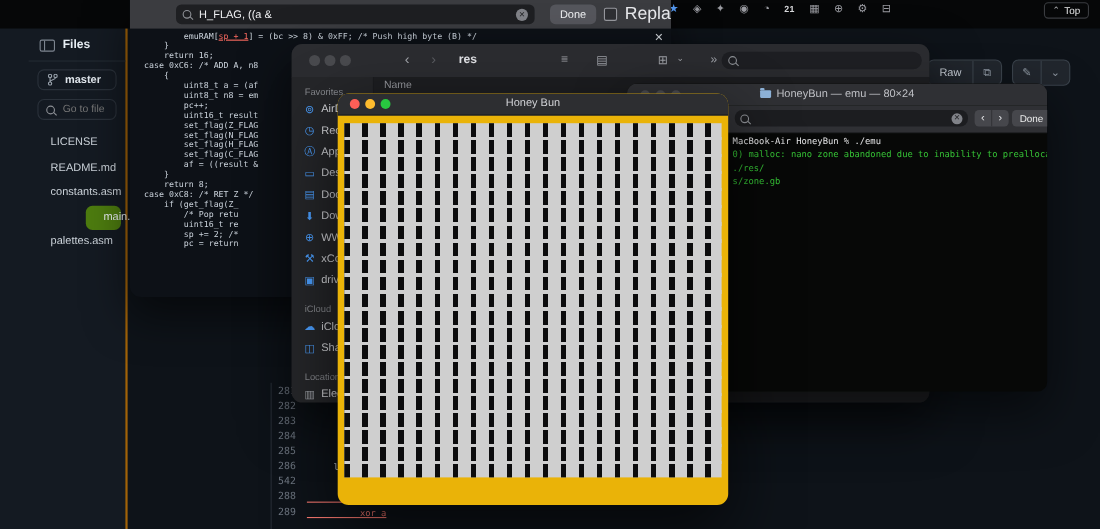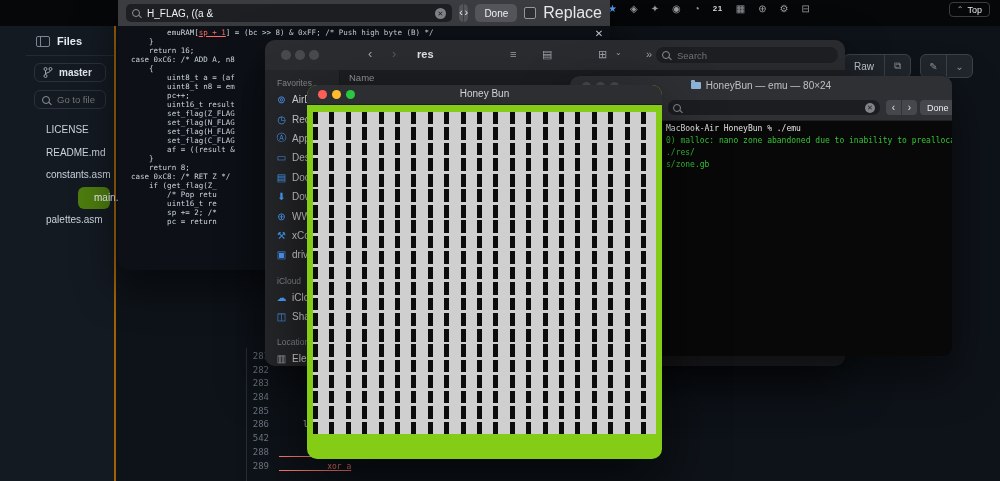--- a/index.html
+++ b/index.html
@@ -53,21 +53,21 @@
   
   .mag{width:6px;height:6px;border:1.2px solid #8e9196;border-radius:50%;position:relative;flex:0 0 auto;}
   .mag::after{content:"";position:absolute;width:4px;height:1.2px;background:#8e9196;
               transform:rotate(45deg);right:-3px;bottom:-1.5px;}
 
   
   .cwin{position:absolute;left:118px;top:0;width:492px;height:270px;background:#0d1117;
         border-radius:0 0 10px 10px;box-shadow:0 16px 40px rgba(0,0,0,.55);z-index:2;overflow:hidden;}
   .cbar{height:26px;background:#3b3c40;display:flex;align-items:center;padding:0 8px;gap:7px;box-sizing:border-box;}
   .find-field{flex:0 0 326px;height:18px;background:#1e1f22;border-radius:5px;display:flex;align-items:center;
-              padding:0 6px;gap:5px;box-sizing:border-box;}
+              padding:0 6px;gap:5px;box-sizing:border-box;margin-left:34px;}
   .find-field input{flex:1;background:none;border:none;outline:none;color:#f0f1f3;font-size:10px;
                     font-family:"Liberation Sans",sans-serif;}
   .circle-x{width:11px;height:11px;border-radius:50%;background:#808288;color:#1e1f22;font-size:7px;
             line-height:11px;text-align:center;flex:0 0 auto;}
   .seg{display:flex;height:18px;background:#54555b;border-radius:5px;overflow:hidden;}
   .seg span{width:17px;text-align:center;line-height:17px;color:#e8e9ec;font-size:11px;}
   .seg span + span{border-left:1px solid #3e3f44;}
   .done-btn{height:18px;padding:0 9px;background:#55565c;border:none;border-radius:5px;color:#f0f1f3;
             font-size:10px;font-family:inherit;}
   .cb{width:10px;height:10px;border:1px solid #97989e;border-radius:2px;background:#2e2f33;flex:0 0 auto;}
@@ -117,21 +117,21 @@
   .tseg{position:absolute;left:316px;top:4px;height:15px;display:flex;background:#46474c;border-radius:4px;overflow:hidden;}
   .tseg span{width:15px;line-height:15px;text-align:center;color:#e4e5e8;font-size:10px;}
   .tseg span+span{border-left:1px solid #323338;}
   .tdone{position:absolute;left:350px;top:4px;height:15px;padding:0 7px;background:#46474c;border:none;
          border-radius:4px;color:#eceded;font-size:9px;font-family:inherit;}
   .tbody{position:absolute;left:0;top:44px;right:0;bottom:0;padding-top:3px;
          font-family:"DejaVu Sans Mono",monospace;font-size:8px;line-height:12px;}
   .tline{padding-left:96px;white-space:pre;overflow:hidden;}
 
   
-  .hb{position:absolute;left:307px;top:85px;width:355px;height:374px;border-radius:10px;background:#84cc16;
+  .hb{position:absolute;left:307px;top:85px;width:355px;height:374px;border-radius:10px;background:#eab308;
       box-shadow:0 24px 60px rgba(0,0,0,.65);z-index:5;overflow:hidden;}
   .hbtitle{height:19px;background:#2d2e31;position:relative;border-bottom:1px solid #1c1d20;}
   .light{position:absolute;top:5px;width:9px;height:9px;border-radius:50%;}
   .hbtext{position:absolute;left:0;right:0;top:3px;text-align:center;font-size:10px;color:#d2d3d7;}
   .hbscreen{position:absolute;left:6px;right:6px;top:27px;height:322px;background-color:#cfcfcf;
     background-image:
       repeating-linear-gradient(180deg,rgba(0,0,0,0) 0 12.5px,#cfcfcf 12.5px 15.5px),
       repeating-linear-gradient(90deg,#0c0c0d 0 5px,rgba(0,0,0,0) 5px 16.4px);}
 </style>
 </head>
@@ -269,21 +269,20 @@
       <span class="fback">‹</span>
       <span class="ffwd">›</span>
       <span class="ftitle">res</span>
       <span class="ficon-btn" style="left:245px">≡</span>
       <span class="ficon-btn" style="left:277px">▤</span>
       <span class="ficon-btn" style="left:333px">⊞</span>
       <span class="ficon-btn" style="left:350px;font-size:8px">⌄</span>
       <span class="ficon-btn" style="left:381px">»</span>
       <div class="fsearch">
         <span class="mag"></span>
-        <input placeholder="Search" style="">
       </div>
     </div>
     <div class="fbody">
       <div class="fsidebar">
           <div class="fsec">
             <div class="fsec-label">Favorites</div>
             <div class="fitem">
               <span class="ficon" style="color: rgb(75, 159, 255);">⊚</span>
               <span class="flabel">AirDrop</span>
             </div>

